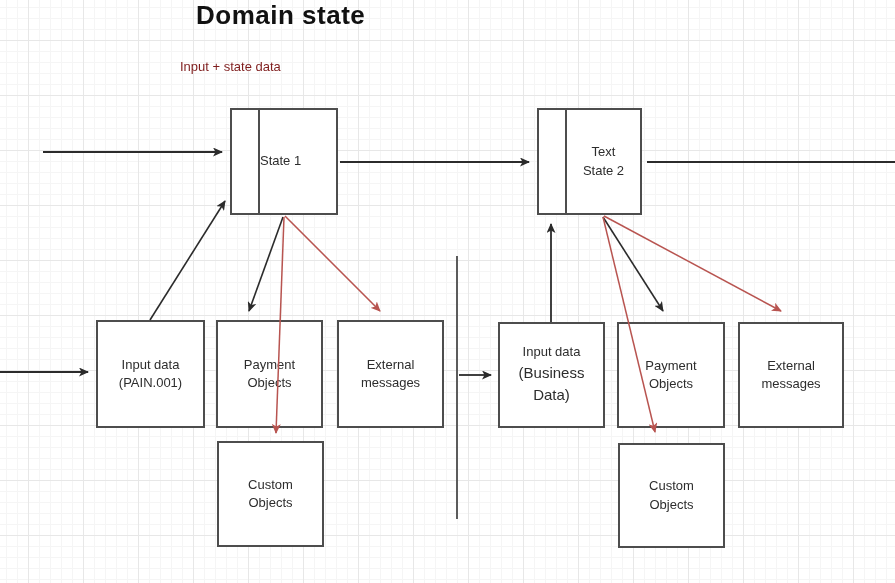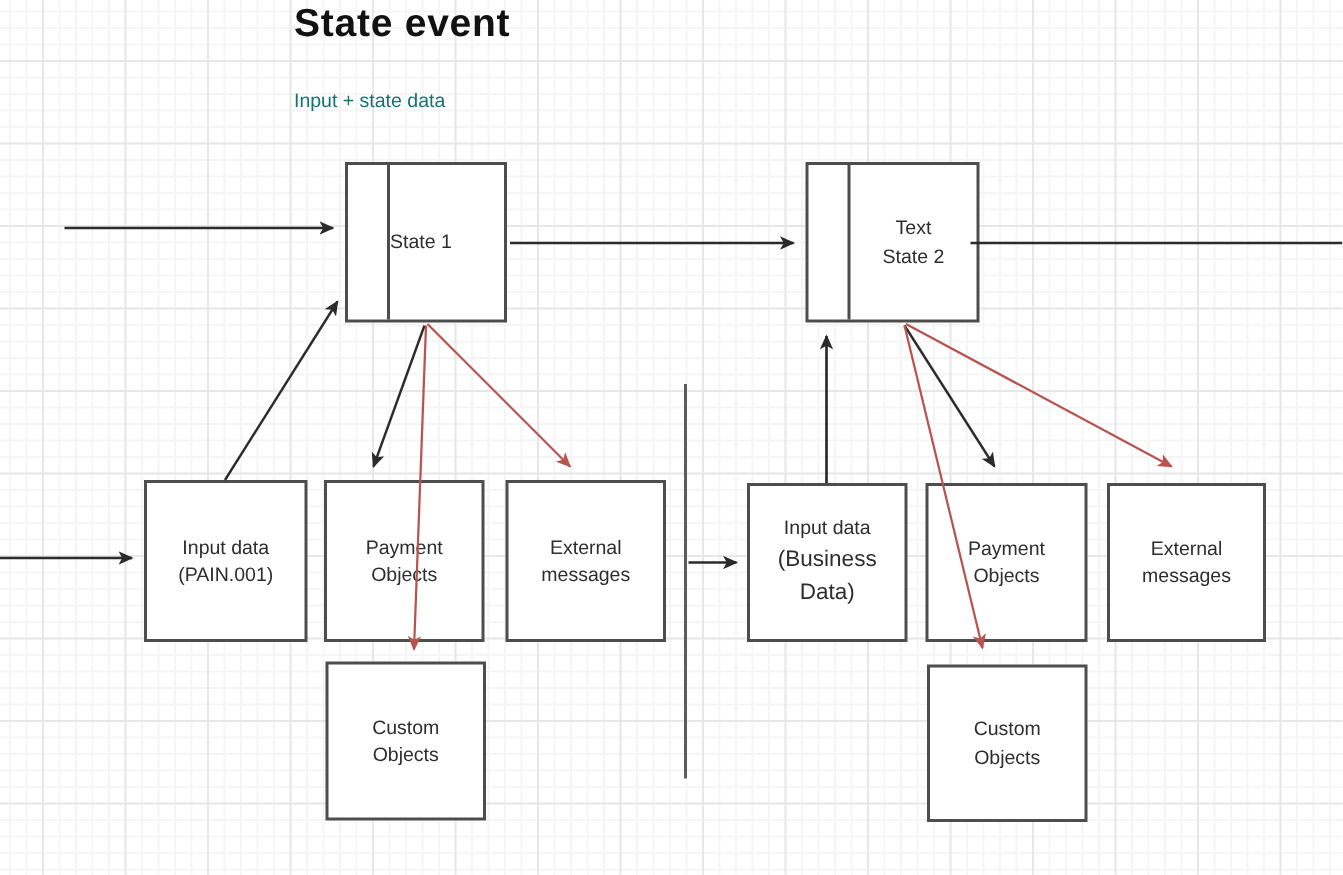--- a/index.html
+++ b/index.html
@@ -13,22 +13,22 @@
       linear-gradient(#f5f5f5 1px, transparent 1px),
       linear-gradient(90deg, #f5f5f5 1px, transparent 1px);
     background-size:55px 55px,55px 55px,11px 11px,11px 11px;
     background-position:28px 40px,28px 40px,28px 40px,28px 40px;
   }
   .title{
     position:absolute;left:196px;top:0px;
     font-size:26px;font-weight:bold;color:#111;letter-spacing:0.5px;
   }
   .subtitle{
-    position:absolute;left:196px;top:59px;
-    font-size:13px;color:#0f766e;
+    position:absolute;left:180px;top:59px;
+    font-size:13px;color:#7f1d1d;
   }
   .node{
     position:absolute;background:#fff;border:2px solid #4d4d4d;
     display:flex;align-items:center;justify-content:center;
     font-size:13px;color:#2d2d2d;text-align:center;
     white-space:pre-line;line-height:1.4;box-sizing:border-box;
     z-index:2;
   }
   .state .strip{
     position:absolute;left:0;top:0;bottom:0;width:26px;
@@ -41,29 +41,29 @@
   .mixed{display:flex;flex-direction:column;align-items:center;}
   .mixed .small{font-size:13px;}
   .mixed .large{font-size:15px;white-space:pre-line;line-height:1.5;}
   svg.connectors{
     position:absolute;left:0;top:0;z-index:3;pointer-events:none;
   }
 </style>
 </head>
 <body>
 
-<div class="title">State event</div>
+<div class="title">Domain state</div>
 <div class="subtitle">Input + state data</div>
 
 <div id="state1" class="node state" style="left:230px;top:108px;width:108px;height:107px;text-decoration:underline;">
   <div class="strip"></div>
   <div class="lbl">State 1</div>
 </div>
 
-<div id="state2" class="node state" style="left:537px;top:108px;width:116px;height:107px;">
+<div id="state2" class="node state" style="left:537px;top:108px;width:105px;height:107px;">
   <div class="strip"></div>
   <div class="lbl">Text
 State 2</div>
 </div>
 
 <div class="node" style="left:96px;top:320px;width:109px;height:108px;">
   <span>Input data
 (PAIN.001)</span>
 </div>
 

